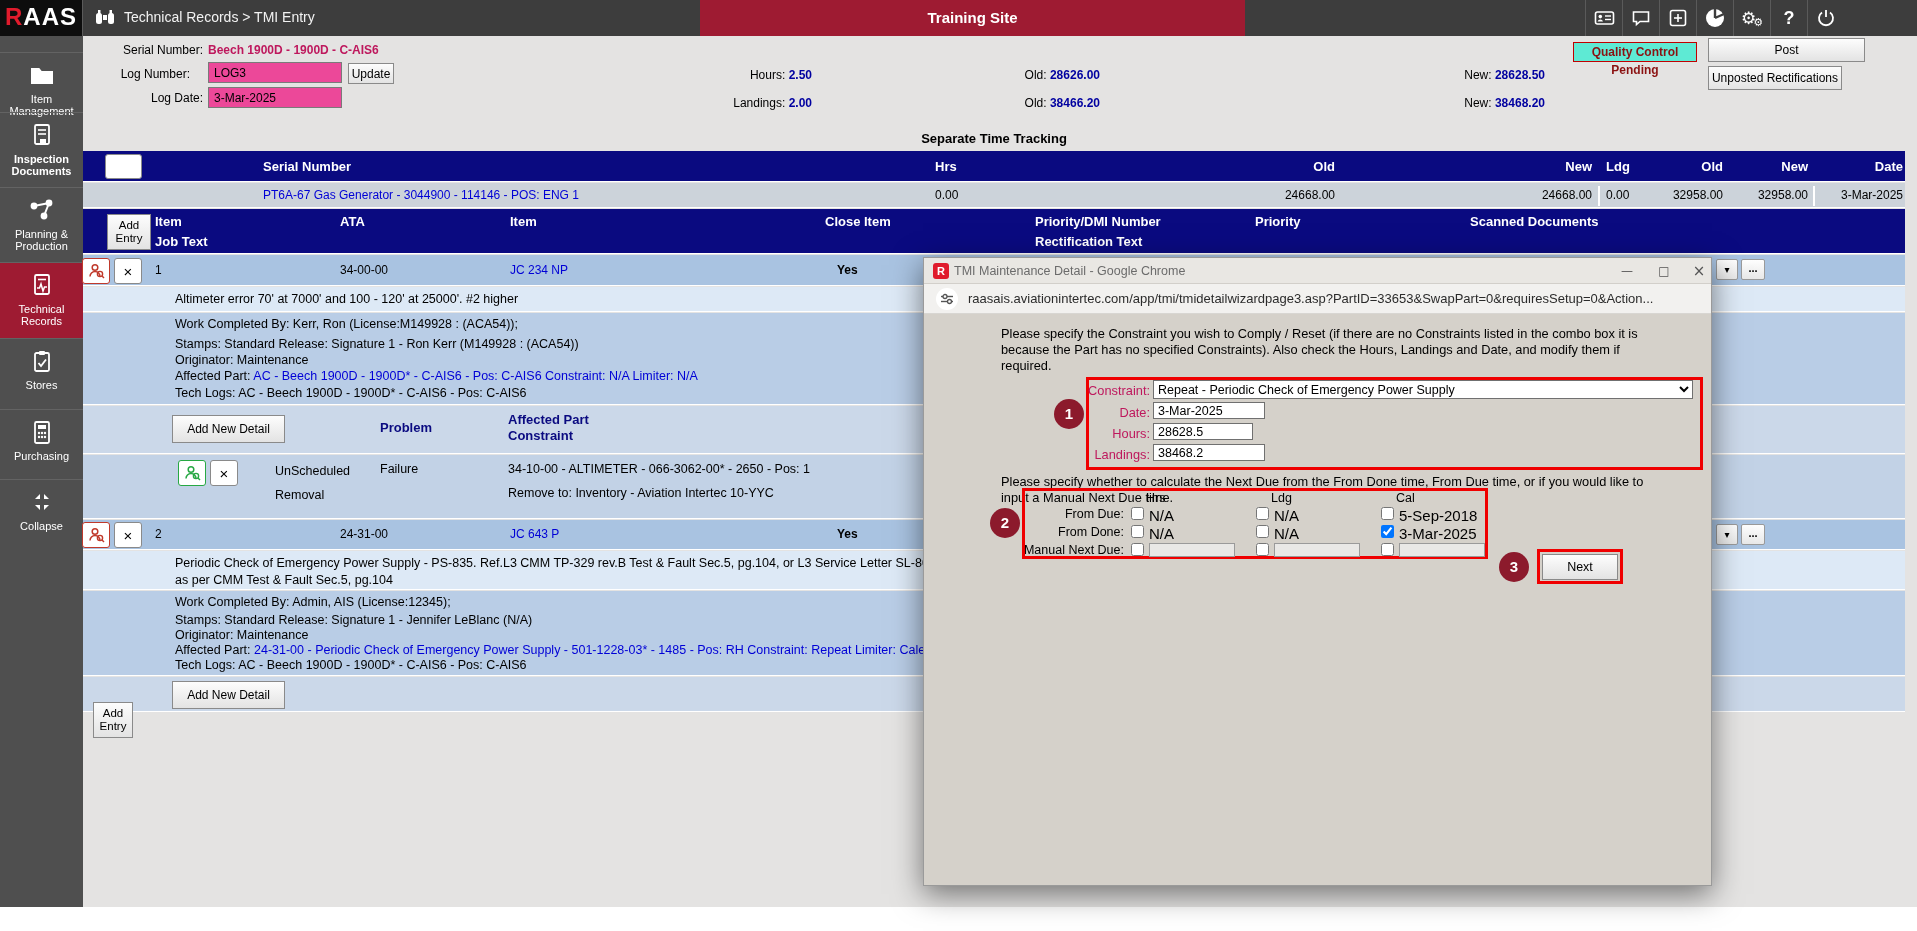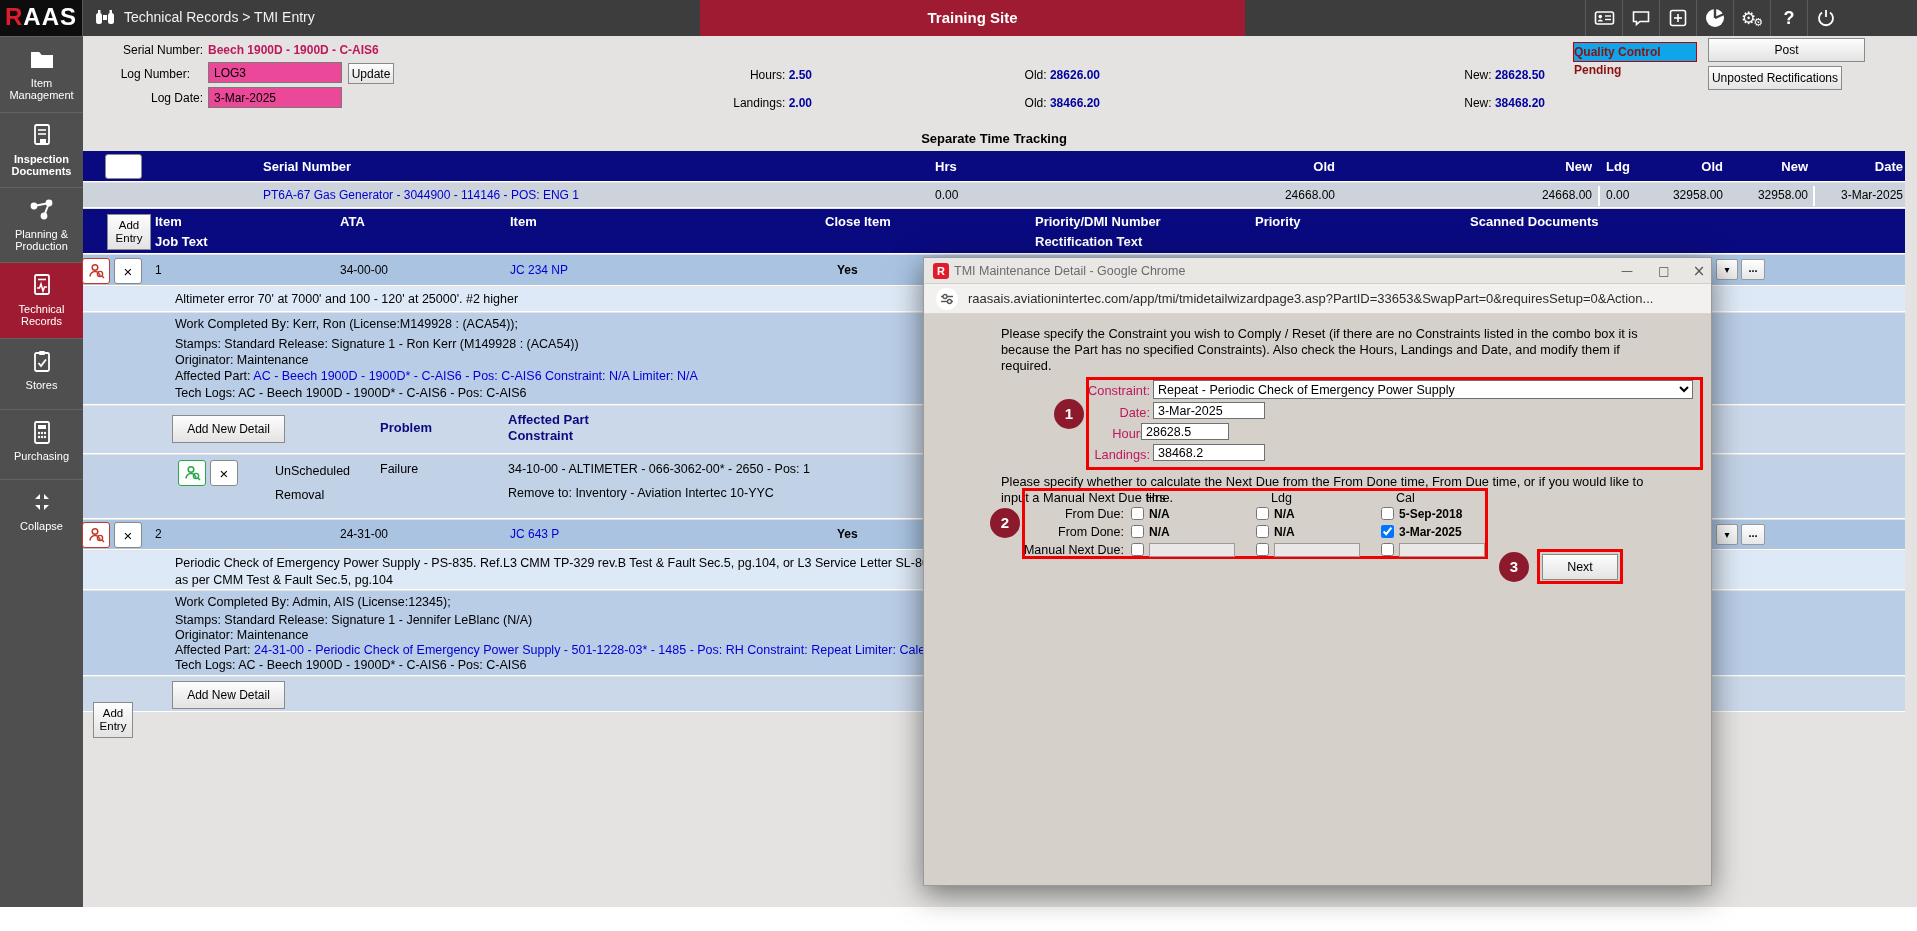--- a/index.html
+++ b/index.html
@@ -33,22 +33,22 @@
 
   
   .content-bg { position:absolute; left:83px; top:36px; width:1834px; height:871px; background:#e4e3e2; }
   .flabel { position:absolute; text-align:right; font-size:12px; color:#000; }
   .fvalue-link { position:absolute; font-size:12px; font-weight:bold; color:#be185d; }
   .navyval { color:#0000a0; font-weight:bold; }
   .tinput { position:absolute; border:1px solid #7a7a7a; background:#ec4899; font-size:12px; padding:1px 5px;
             font-family:"Liberation Sans", sans-serif; }
   .gbtn { position:absolute; background:linear-gradient(#fdfdfd,#e3e3e3); border:1px solid #8a8a8a;
           font-size:12px; font-family:"Liberation Sans", sans-serif; color:#000; text-align:center; cursor:pointer; }
-  .qc-badge { position:absolute; background:#0ea5e9; border:1px solid #c00000; color:#8b1212;
-              font-size:12px; font-weight:bold; text-align:left; line-height:18px; }
+  .qc-badge { position:absolute; background:#5eead4; border:1px solid #c00000; color:#8b1212;
+              font-size:12px; font-weight:bold; text-align:center; line-height:18px; }
 
   .stt-title { position:absolute; left:83px; top:131px; width:1822px; text-align:center;
                font-weight:bold; font-size:13px; color:#000; }
   .band { position:absolute; left:83px; width:1822px; border-bottom:1px solid #fff; }
   .navy { background:#0a0a80; color:#fff; }
   .hcell { position:absolute; font-weight:bold; font-size:13px; color:#fff; white-space:nowrap; }
   .cell { position:absolute; font-size:12px; color:#000; white-space:nowrap; }
   .rcell { text-align:right; }
   .link { color:#0000d6; }
   .sep-l { border-left:2px solid #fff; padding-left:6px; }
@@ -83,21 +83,21 @@
              width:730px; overflow:hidden; }
   .dlg-text { position:absolute; font-size:12.8px; color:#000; line-height:16px; }
   .redbox { position:absolute; border:3px solid #f00000; }
   .dlg-lbl { position:absolute; text-align:right; font-size:12.8px; color:#be185d; }
   .dlg-input { position:absolute; border:1px solid #707070; background:#fff; font-size:12.5px; padding:0 4px;
                font-family:"Liberation Sans", sans-serif; height:17px; }
   .num-circle { position:absolute; width:30px; height:30px; border-radius:50%; background:#8c1a2c; color:#fff;
                 font-weight:bold; font-size:15px; text-align:center; line-height:30px; z-index:12; }
   .grid-hdr { position:absolute; font-size:12.5px; color:#000; }
   .grid-lbl { position:absolute; text-align:right; font-size:12.5px; color:#000; font-weight:normal; }
-  .grid-val { position:absolute; font-size:12px; color:#000;font-weight:bold; }
+  .grid-val { position:absolute; font-size:15px; color:#000; }
   .grid-cb { position:absolute; width:13px; height:13px; }
   .man-input { position:absolute; width:86px; height:14px; background:#e9e8e6; border:1px solid #9a9a9a; }
   .next-btn { position:absolute; background:linear-gradient(#fdfdfd,#e3e3e3); border:1px solid #8a8a8a;
               font-size:12.5px; text-align:center; cursor:pointer; font-family:"Liberation Sans", sans-serif;}
 </style>
 </head>
 <body>
 
 <div class="screen">
 
@@ -151,21 +151,21 @@
       </div>
     <div class="ticell" style="left:1807px;">
       <svg width="20" height="20" viewBox="0 0 20 20">
           <path d="M6 4.5 A7 7 0 1 0 14 4.5" fill="none" stroke="#fff" stroke-width="1.8"></path>
           <line x1="10" y1="2" x2="10" y2="9" stroke="#fff" stroke-width="1.8"></line>
         </svg>
     </div>
   </div>
 
   <div class="sidebar">
-    <div class="side-item" style="top:0; height:76px;">
+    <div class="side-item" style="top:16px; height:76px;">
       <div class="ic"><svg width="28" height="24" viewBox="0 0 28 24">
             <path d="M3 5 h8 l2.5 3 H25 v13 H3 z" fill="#fff"></path>
             <path d="M3 5 h8 l2.5 3 H3 z" fill="#fff"></path>
           </svg></div>
       <div class="lab">Item Management</div>
     </div>
     <div class="side-item" style="top:76px; height:75px;font-weight:bold;">
       <div class="ic"><svg width="24" height="26" viewBox="0 0 24 26">
             <rect x="5" y="2" width="14" height="19" rx="1.5" fill="none" stroke="#fff" stroke-width="1.8"></rect>
             <line x1="8" y1="7" x2="16" y2="7" stroke="#fff" stroke-width="1.6"></line>
@@ -393,21 +393,21 @@
     <div class="dlg-text" style="left:77px; top:68px; width:672px;">Please specify the Constraint you wish to Comply / Reset (if there are no Constraints listed in the combo box it is because the Part has no specified Constraints). Also check the Hours, Landings and Date, and modify them if required.</div>
 
     <div class="redbox" style="left:162px; top:119px; width:617px; height:93px;"></div>
     <div class="dlg-lbl" style="left:100px; top:125px; width:126px;">Constraint:</div>
     <select class="dlg-input" style="left:229px; top:122px; width:540px; height:19px; padding:0;">
       <option>Repeat - Periodic Check of Emergency Power Supply</option>
     </select>
     <div class="dlg-lbl" style="left:100px; top:147px; width:126px;">Date:</div>
     <input class="dlg-input" style="left: 229px; top: 144px; width: 112px;" value="3-Mar-2025">
     <div class="dlg-lbl" style="left:100px; top:168px; width:126px;">Hours:</div>
-    <input class="dlg-input" style="left: 217px; top: 165px; width: 88px;" value="28628.5">
+    <input class="dlg-input" style="left: 229px; top: 165px; width: 100px;" value="28628.5">
     <div class="dlg-lbl" style="left:100px; top:189px; width:126px;">Landings:</div>
     <input class="dlg-input" style="left: 229px; top: 186px; width: 112px;" value="38468.2">
     <div class="num-circle" style="left:130px; top:141px;">1</div>
 
     <div class="dlg-text" style="left:77px; top:216px; width:672px;">Please specify whether to calculate the Next Due from the From Done time, From Due time, or if you would like to input a Manual Next Due time.</div>
 
     <div class="redbox" style="left:98px; top:230px; width:466px; height:71px;"></div>
     <div class="grid-hdr" style="left:222px; top:233px;">Hrs</div>
     <div class="grid-hdr" style="left:347px; top:233px;">Ldg</div>
     <div class="grid-hdr" style="left:472px; top:233px;">Cal</div>

